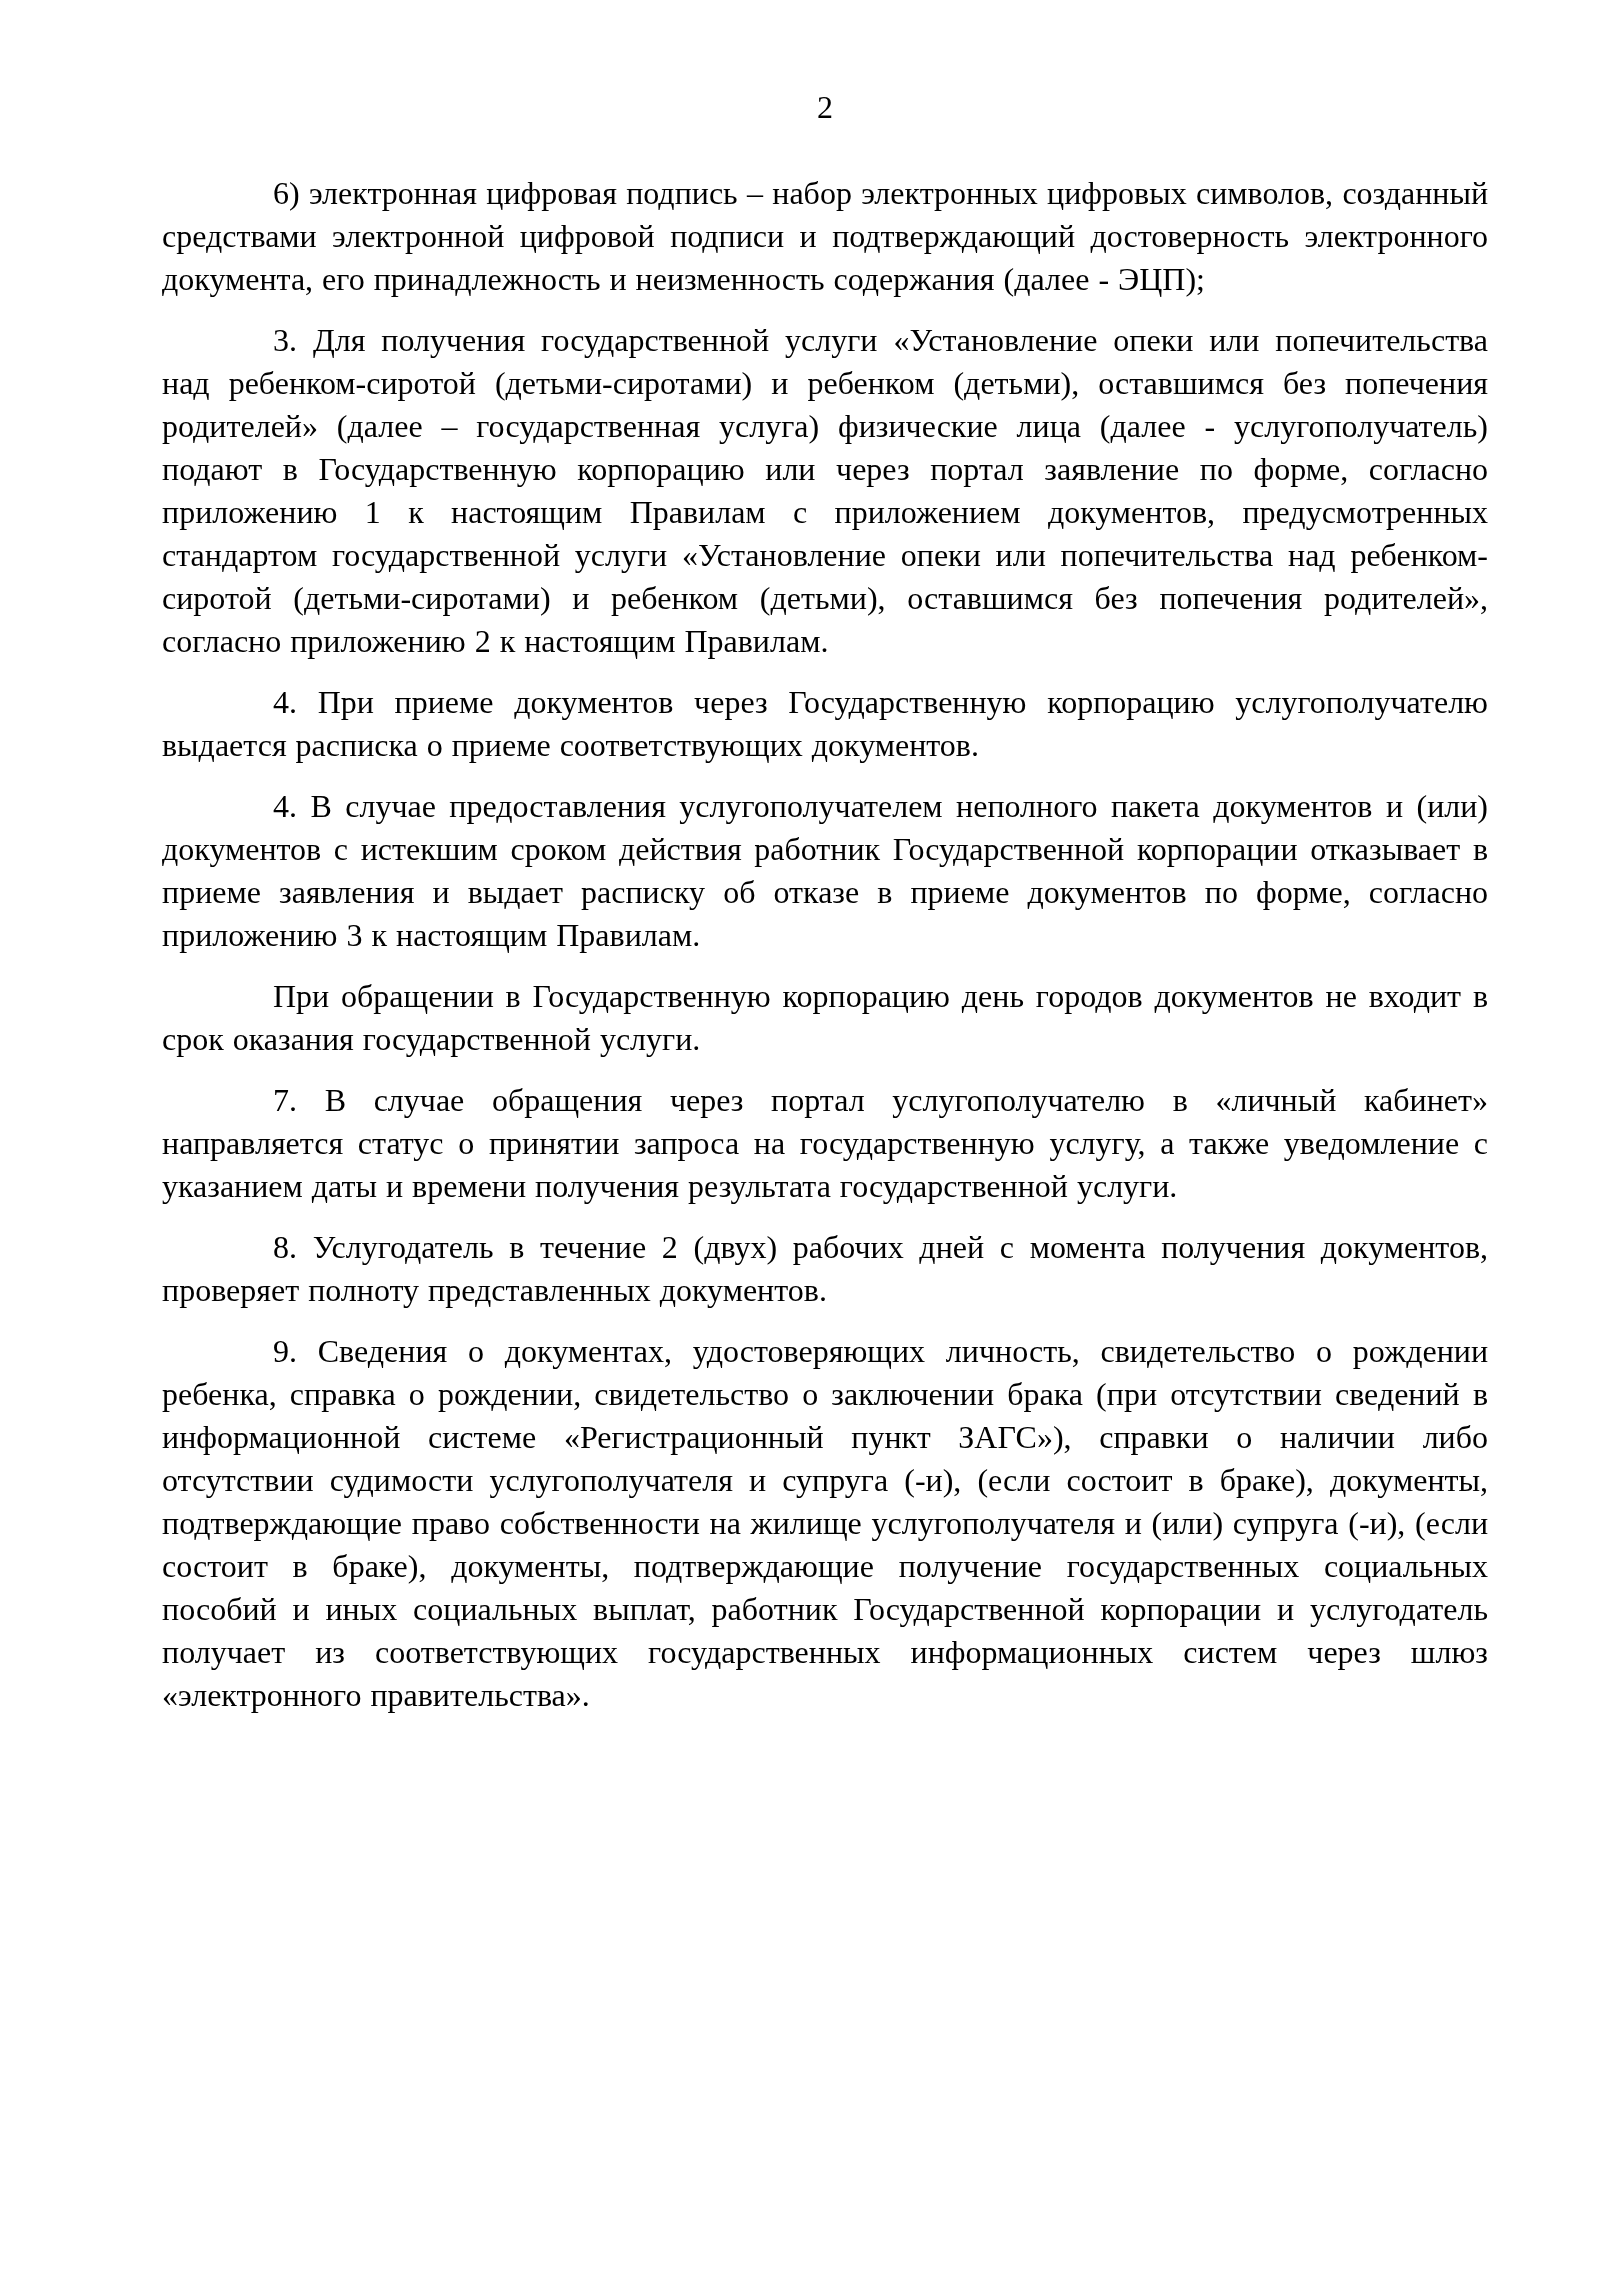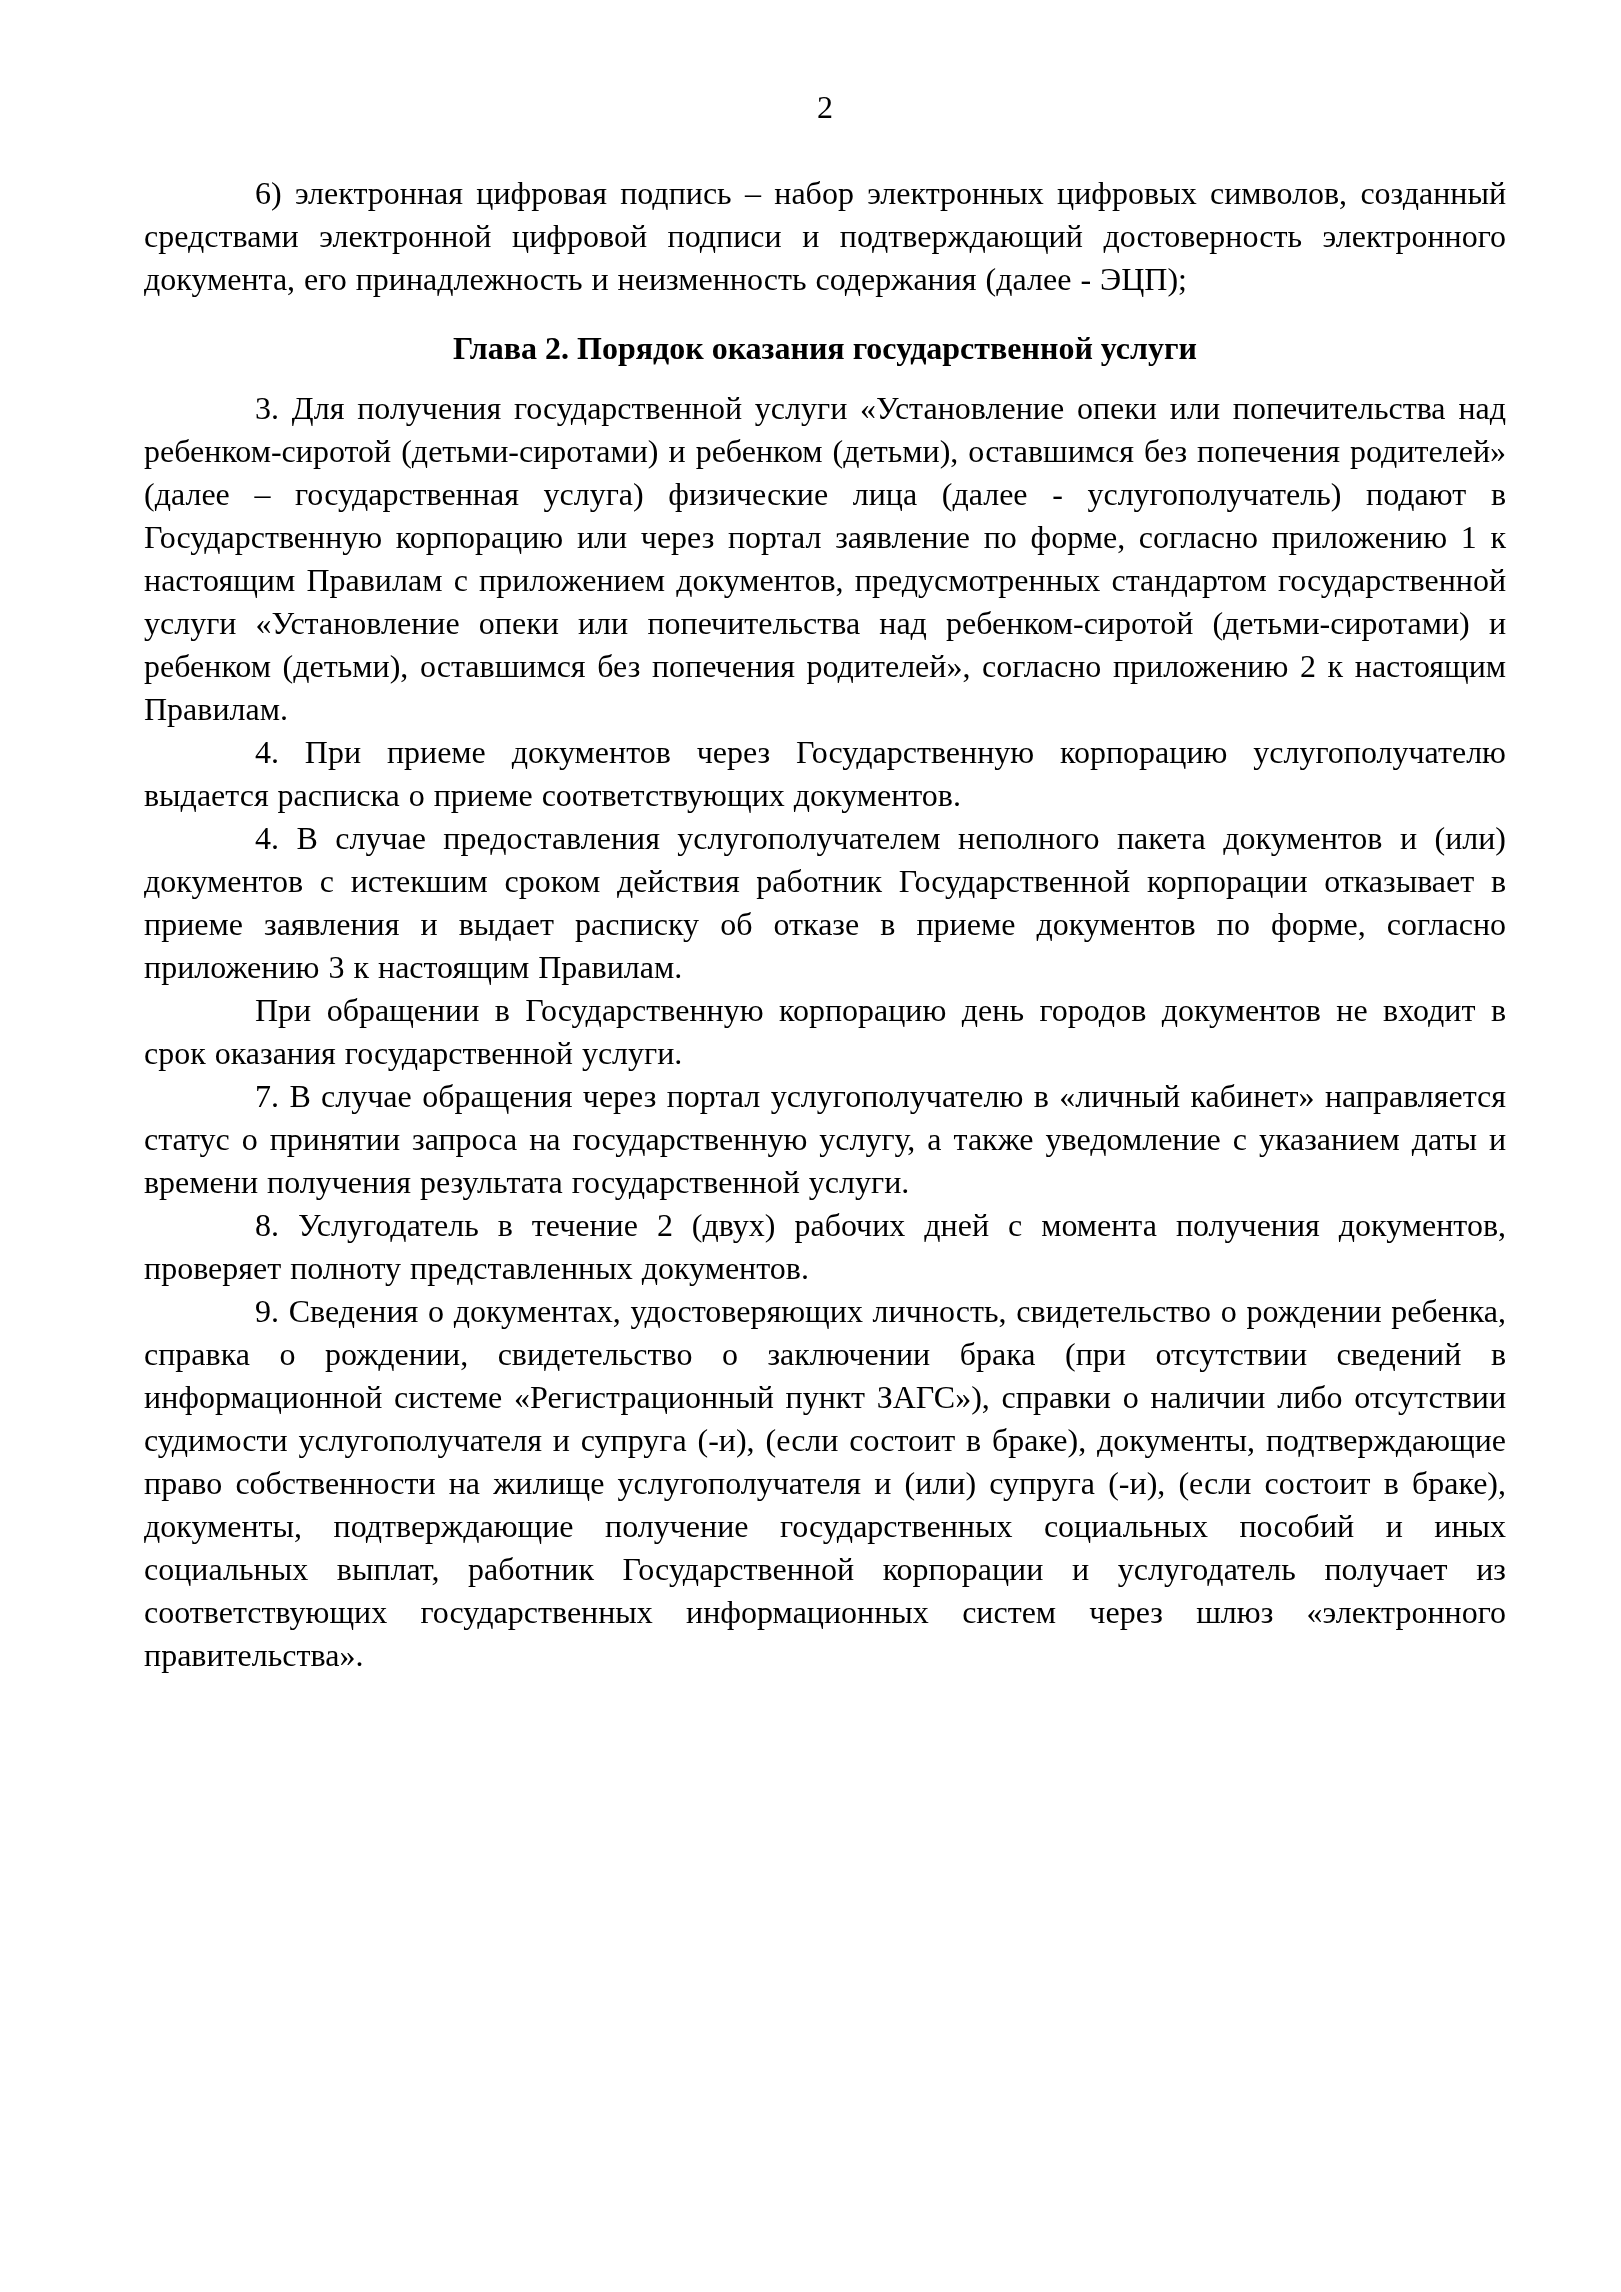--- a/index.html
+++ b/index.html
@@ -18,42 +18,41 @@
     font-size: 32px;
     line-height: 43px;
     padding: 86px 115px 59px 144px;
     overflow: hidden;
   }
   .page-number {
     text-align: center;
     margin: 0 0 43px 0;
   }
   p.para {
-    margin: 0;
+    margin: 18px;
     text-align: justify;
     text-indent: 111px;
     word-spacing: 1px;
   }
   h2.chapter {
     font-size: 32px;
     line-height: 43px;
     font-weight: bold;
     text-align: center;
     margin: 25.5px 0 17.6px 0;
   }
 </style>
 </head>
 <body>
 
 <div class="page">
   <div class="page-number">2</div>
 
   <p class="para">6) электронная цифровая подпись – набор электронных цифровых символов, созданный средствами электронной цифровой подписи и подтверждающий достоверность электронного документа, его принадлежность и неизменность содержания (далее - ЭЦП);</p>
 
-  <h2 class="chapter">Глава 2. Порядок оказания государственной услуги</h2>
 
   <p class="para">3. Для получения государственной услуги «Установление опеки или попечительства над ребенком-сиротой (детьми-сиротами) и ребенком (детьми), оставшимся без попечения родителей» (далее – государственная услуга) физические лица (далее - услугополучатель) подают в Государственную корпорацию или через портал заявление по форме, согласно приложению 1 к настоящим Правилам с приложением документов, предусмотренных стандартом государственной услуги «Установление опеки или попечительства над ребенком-сиротой (детьми-сиротами) и ребенком (детьми), оставшимся без попечения родителей», согласно приложению 2 к настоящим Правилам.</p>
 
   <p class="para">4. При приеме документов через Государственную корпорацию услугополучателю выдается расписка о приеме соответствующих документов.</p>
 
   <p class="para">4. В случае предоставления услугополучателем неполного пакета документов и (или) документов с истекшим сроком действия работник Государственной корпорации отказывает в приеме заявления и выдает расписку об отказе в приеме документов по форме, согласно приложению 3 к настоящим Правилам.</p>
 
 
   <p class="para">При обращении в Государственную корпорацию день городов документов не входит в срок оказания государственной услуги.</p>
 

